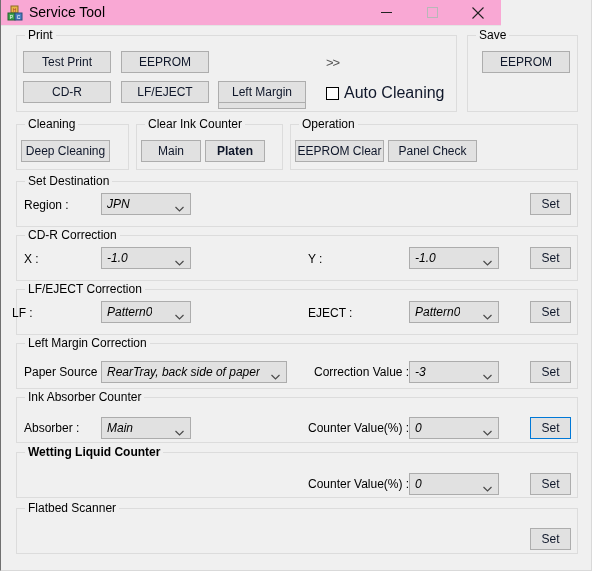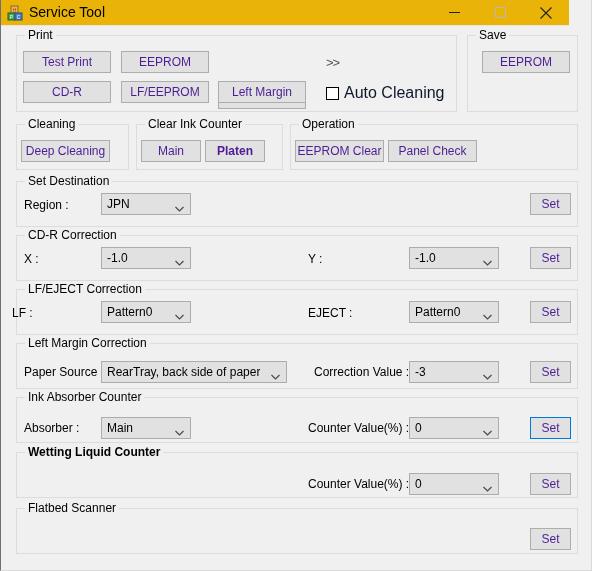--- a/index.html
+++ b/index.html
@@ -21,23 +21,23 @@
     border-left: 1px solid #707070;
     border-right: 1px solid #d9d9d9;
     border-bottom: 1px solid #d9d9d9;
     box-sizing: border-box;
     overflow: hidden;
   }
   
   .titlebar {
     position: absolute;
     left: 0; top: 0;
-    width: 568px;
+    width: 500px;
     height: 26px;
-    background: #eab308;
+    background: #f9a8d4;
     border-bottom: 1px solid #e4e4e4;
     box-sizing: border-box;
     padding-left: 46px;
   }
   .title-icon {
     position: absolute;
     left: 6px; top: 5px;
     width: 16px; height: 16px;
   }
   .title-text {
@@ -83,21 +83,21 @@
   }
 
   
   .btn {
     position: absolute;
     background: #e1e1e1;
     border: 1px solid #adadad;
     box-sizing: border-box;
     font-family: "Liberation Sans", sans-serif;
     font-size: 12px;
-    color: #4c1d95;
+    color: #0f172a;
     text-align: center;
     line-height: 1;
     display: flex;
     align-items: center;
     justify-content: center;
     cursor: default;
     white-space: nowrap;
     padding: 0;
   }
   .btn.focused {
@@ -106,20 +106,21 @@
   }
 
   
   .combo {
     position: absolute;
     background: #e1e1e1;
     border: 1px solid #acacac;
     box-sizing: border-box;
     height: 22px;
     cursor: default;
+    font-style: italic;
   }
   .combo .val {
     position: absolute;
     left: 5px;
     top: 3px;
     font-size: 12px;
     color: #000000;
     white-space: nowrap;
     overflow: hidden;
   }
@@ -205,21 +206,21 @@
 
   <div class="group" style="left:15px; top:35px; width:441px; height:77px;">
     <span class="legend">Print</span>
   </div>
   <div class="btn" style="left:22px; top:51px; width:88px; height:22px;">Test Print</div>
   <div class="btn" style="left:120px; top:51px; width:88px; height:22px;">EEPROM</div>
   <div class="btn" style="left:217px; top:51px; width:88px; height:22px;margin-top:36px;">Nozzle Check</div>
   <span class="chevrons" style="left:325px; top:55px;">&gt;&gt;</span>
 
   <div class="btn" style="left:22px; top:81px; width:88px; height:22px;">CD-R</div>
-  <div class="btn" style="left:120px; top:81px; width:88px; height:22px;">LF/EEPROM</div>
+  <div class="btn" style="left:120px; top:81px; width:88px; height:22px;">LF/EJECT</div>
   <div class="btn" style="left:217px; top:81px; width:88px; height:22px;">Left Margin</div>
 
   <div class="checkbox-wrap" style="left:325px; top:84px;">
     <span class="checkbox-box"></span>
     <span class="checkbox-label">Auto Cleaning</span>
   </div>
 
   <div class="group" style="left:466px; top:35px; width:111px; height:77px;">
     <span class="legend">Save</span>
   </div>

